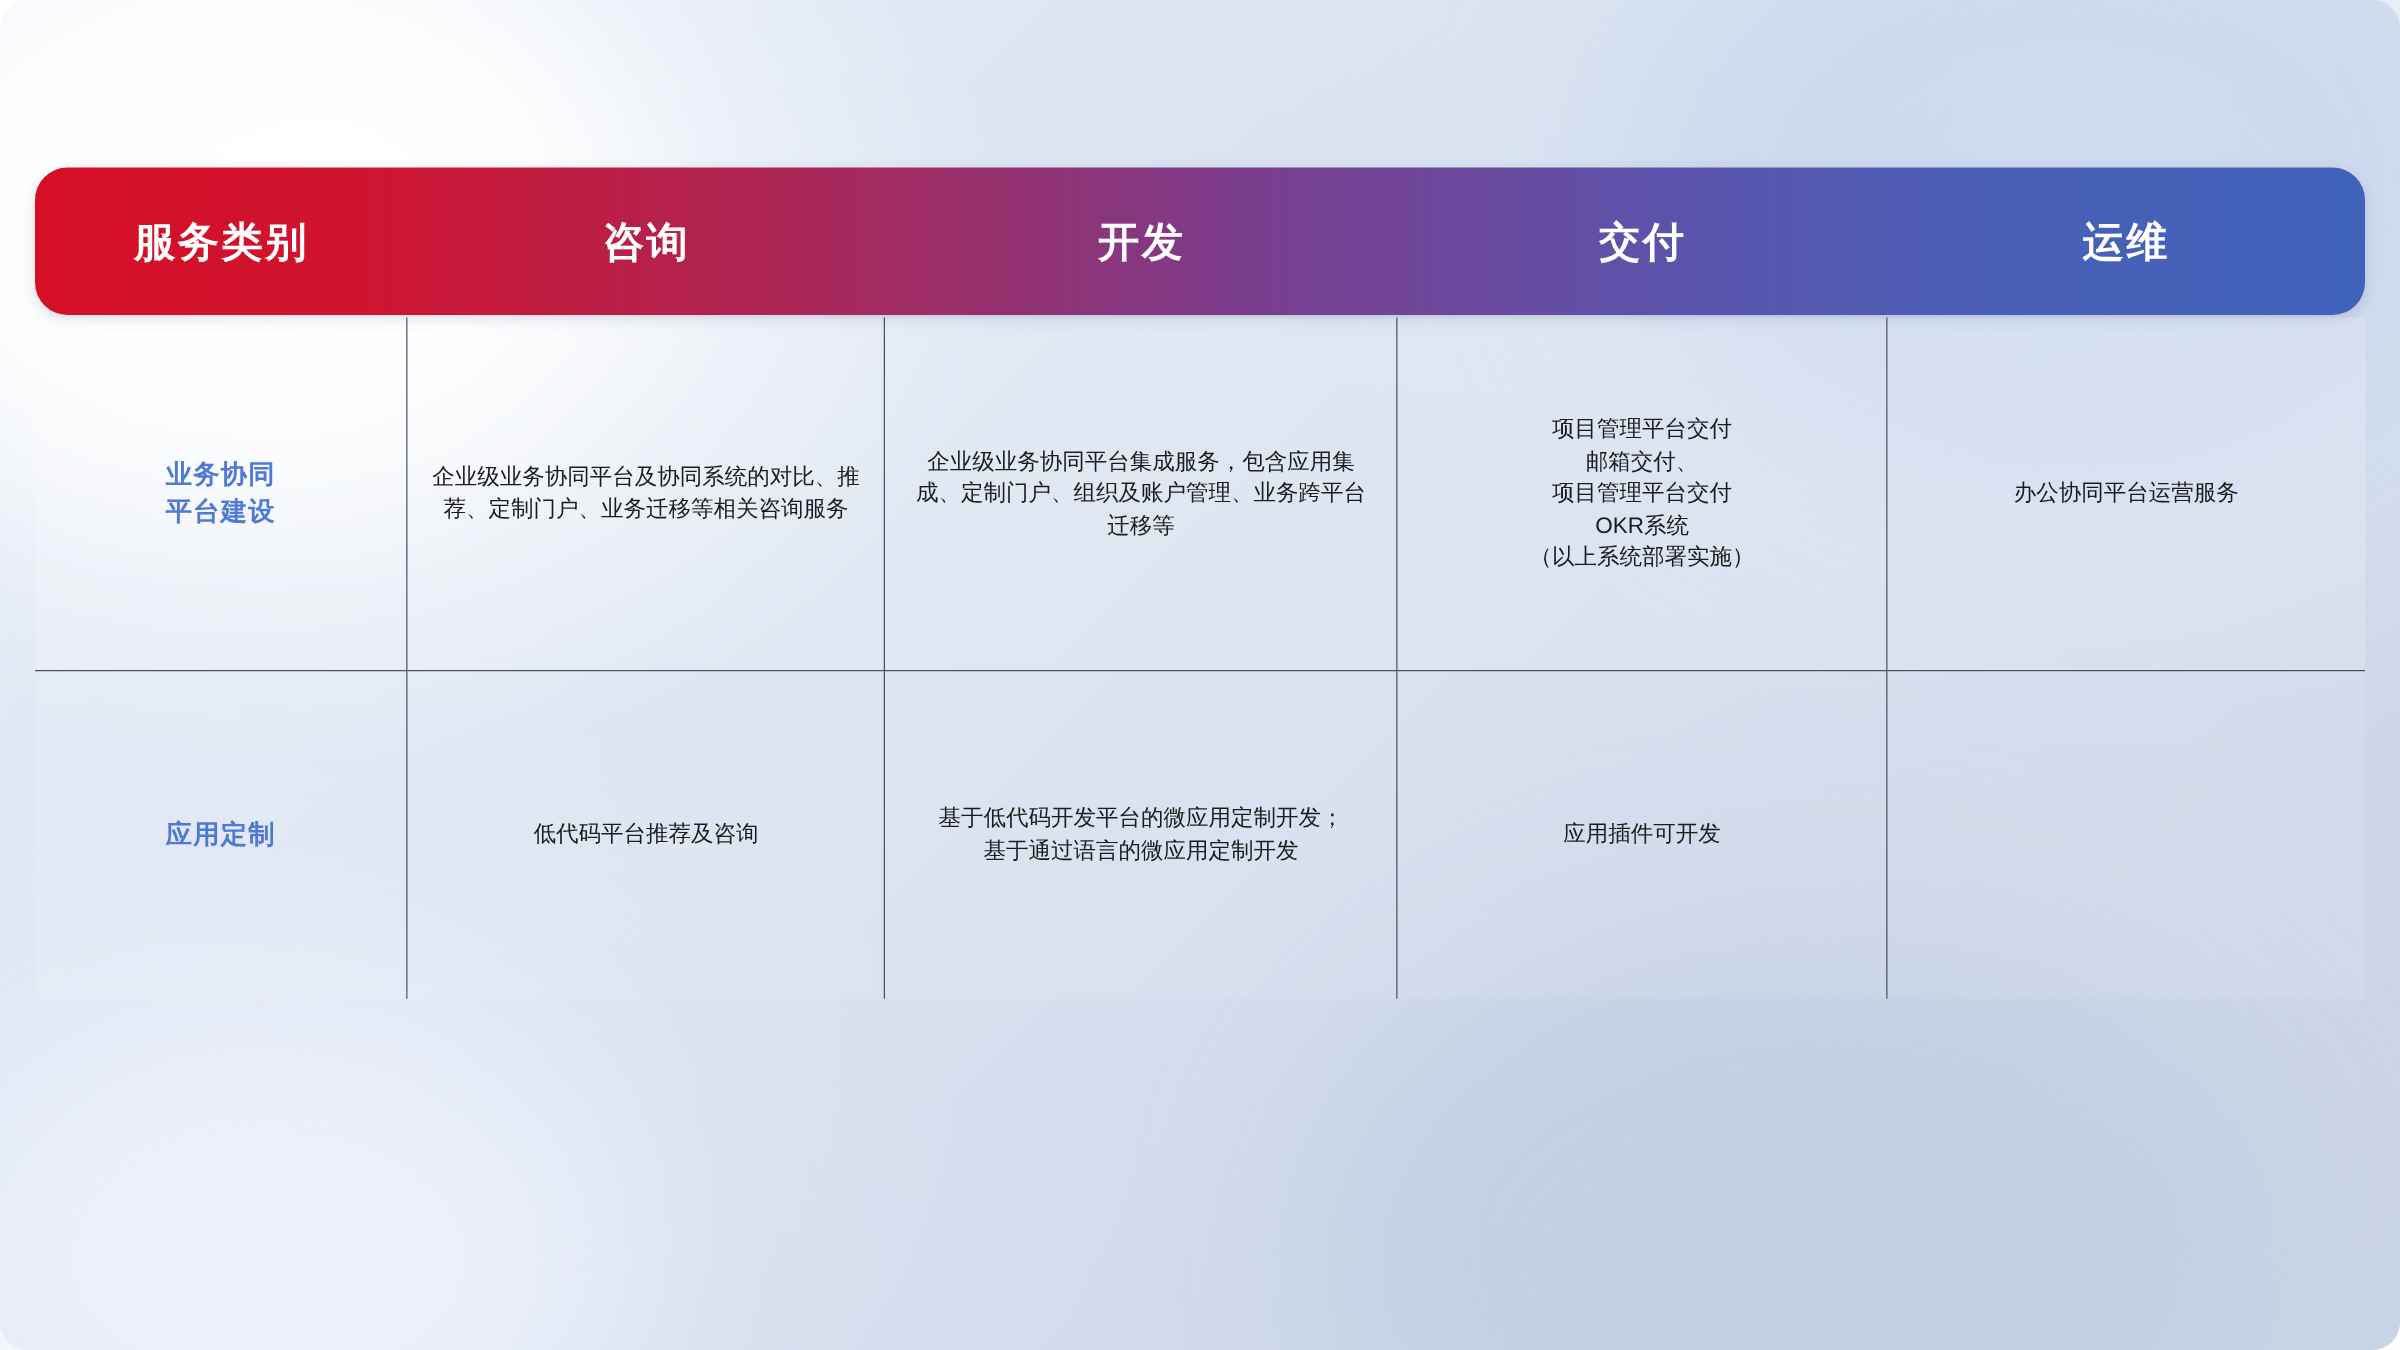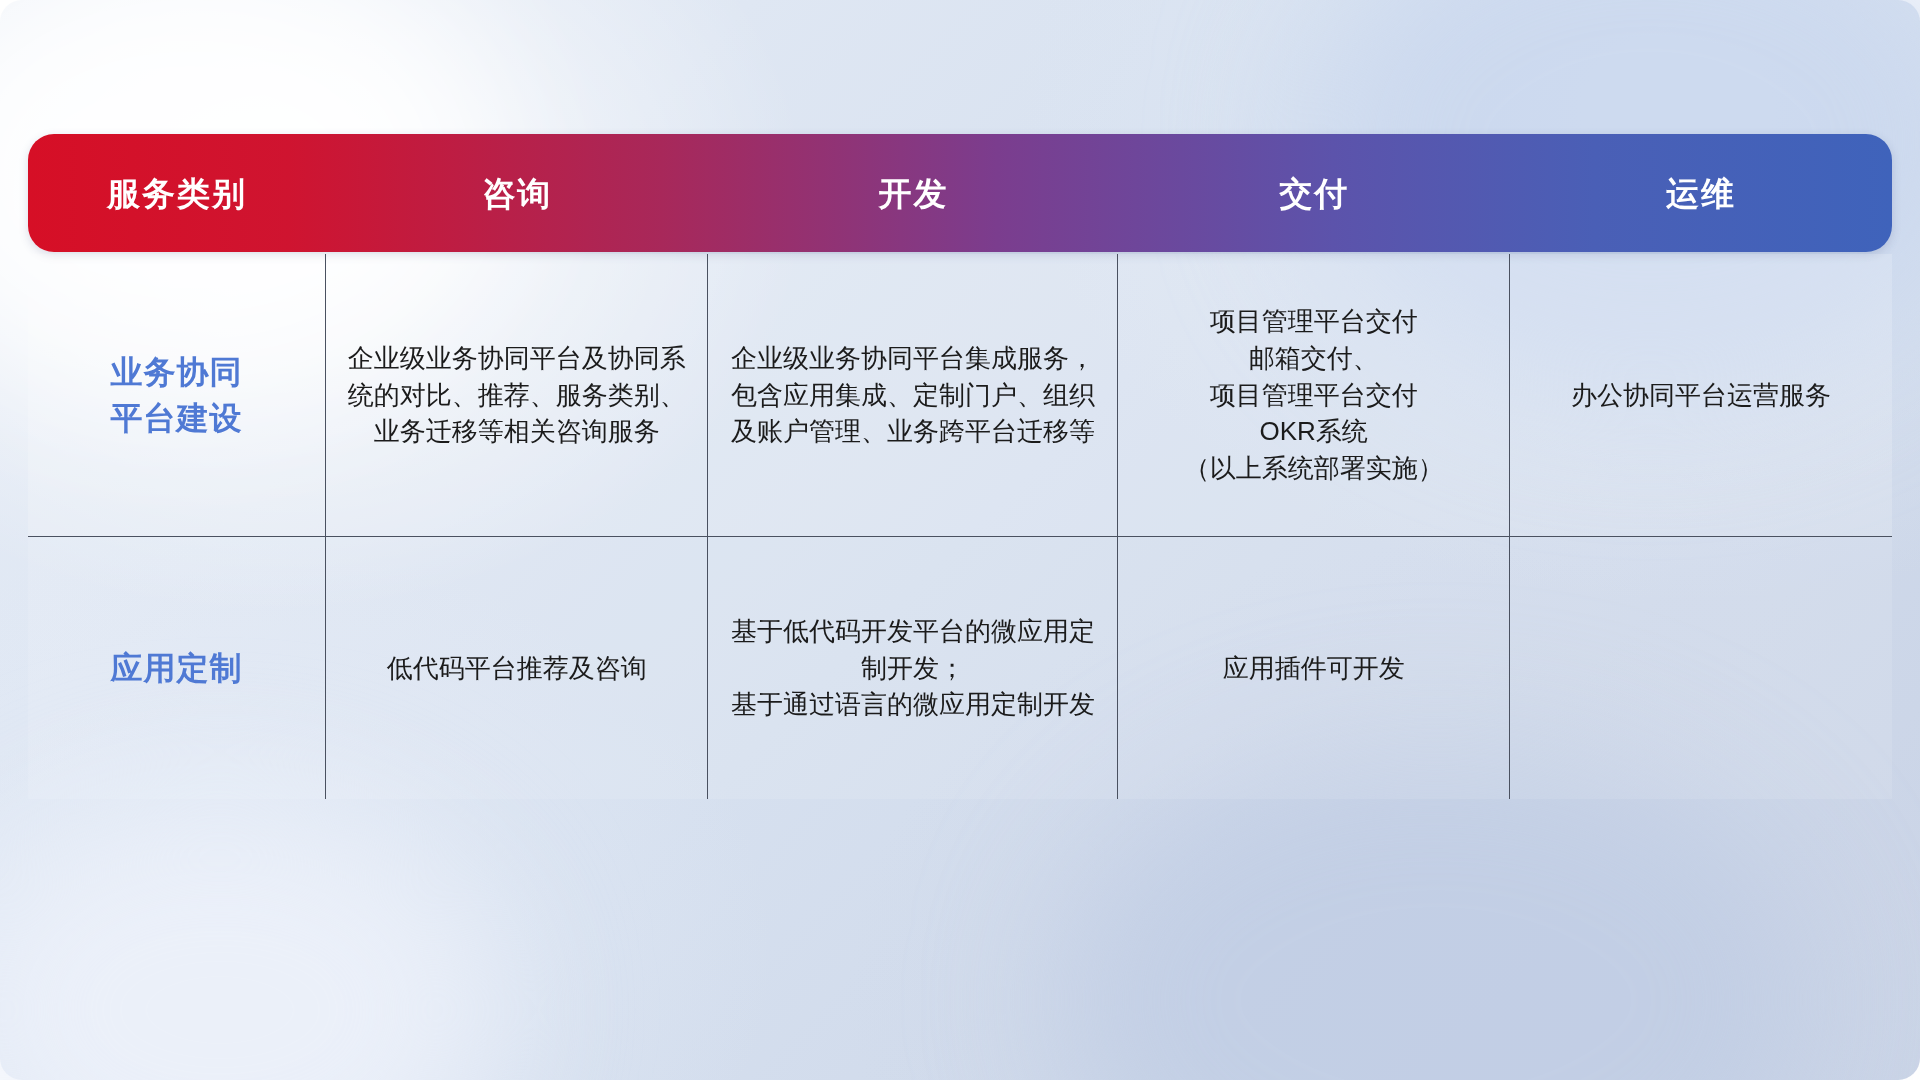--- a/index.html
+++ b/index.html
@@ -76,33 +76,33 @@
     box-shadow: 0 3px 10px rgba(60,70,120,0.18);
   }
 
   
   tbody td {
     border-right: 1.6px solid #4a5160;
     border-bottom: 1.6px solid #4a5160;
     vertical-align: middle;
     text-align: center;
     color: #1b1b1b;
-    font-size: 26px;
+    font-size: 18px;
     line-height: 1.42;
     padding: 16px 18px;
     background: transparent;
   }
   tbody tr td:last-child { border-right: none; }
   tbody tr:last-child td { border-bottom: none; text-align: center; }
 
   tbody td.cat {
     border-right: 1.6px solid #4a5160;
     color: #4f79d4;
     font-weight: bold;
-    font-size: 32px;
+    font-size: 21px;
     letter-spacing: 1px;
     line-height: 1.45;
   }
   tbody td.cat-narrow { font-size: 28px; }
 
   
   tbody tr.r1 td { background: rgba(255,255,255,0.18); }
   tbody tr.r2 td { background: rgba(255,255,255,0.12); }
   tbody tr.r3 td { background: rgba(255,255,255,0.10); }
 
@@ -150,21 +150,21 @@
           <th>运维</th>
         </tr>
       </thead>
       <tbody>
 
         <tr class="r1">
           <td class="cat first">
             <span class="nowrap-line">业务协同</span>
             <span class="nowrap-line">平台建设</span>
           </td>
-          <td>企业级业务协同平台及协同系统的对比、推荐、服务类别、业务迁移等相关咨询服务</td>
+          <td>企业级业务协同平台及协同系统的对比、推荐、定制门户、业务迁移等相关咨询服务</td>
           <td>企业级业务协同平台集成服务，包含应用集成、定制门户、组织及账户管理、业务跨平台迁移等</td>
           <td>
             <span class="nowrap-line">项目管理平台交付</span>
             <span class="nowrap-line">邮箱交付、</span>
             <span class="nowrap-line">项目管理平台交付</span>
             <span class="nowrap-line">OKR系统</span>
             <span class="nowrap-line">（以上系统部署实施）</span>
           </td>
           <td>办公协同平台运营服务</td>
         </tr>

